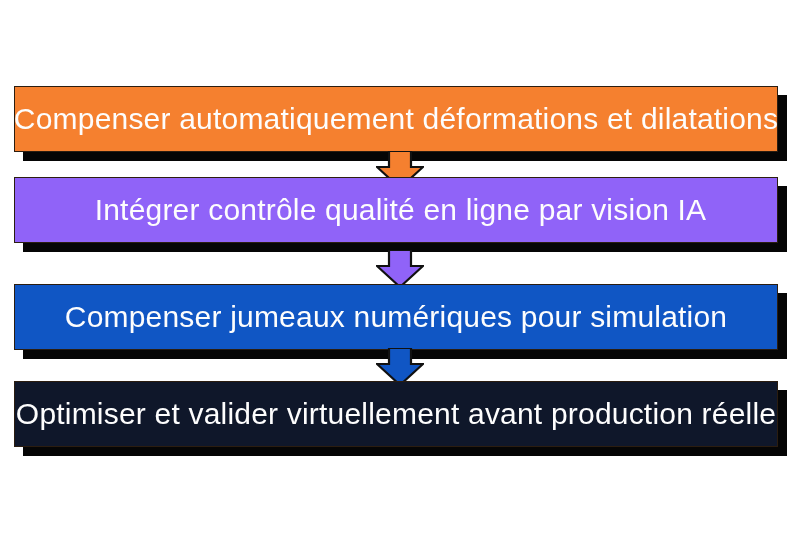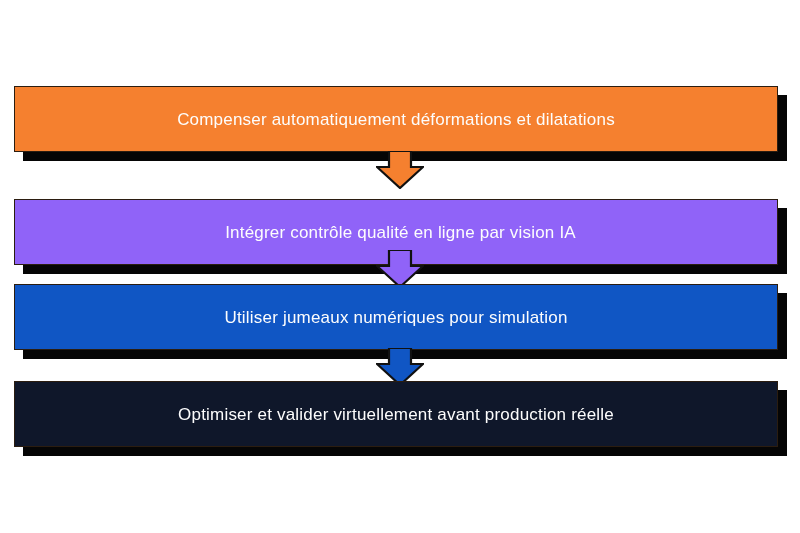--- a/index.html
+++ b/index.html
@@ -29,30 +29,30 @@
     height: 66px;
     box-sizing: border-box;
     border: 1.5px solid #2b1d10;
     display: flex;
     align-items: center;
     justify-content: center;
     box-shadow: 9px 9px 0 0 #050505;
   }
   .step-label {
     color: #fdfdfd;
-    font-size: 17px;
+    font-size: 30px;
     font-weight: 400;
     line-height: 1;
     letter-spacing: 0.2px;
     white-space: nowrap;
     text-align: center;
   }
 
   .step-1 { top: 86px;  background: #F5802F; }
-  .step-2 { top: 199px; background: #9063F8; padding-left: 9px; }
+  .step-2 { top: 177px; background: #9063F8; padding-left: 9px; }
   .step-3 { top: 284px; background: #1056C4; }
   .step-4 { top: 381px; background: #0f172a; }
 
   
   .arrow {
     position: absolute;
     left: 376px;
     width: 48px;
     height: 38px;
     overflow: visible;
@@ -82,21 +82,21 @@
     <span class="step-label">Intégrer contrôle qualité en ligne par vision IA</span>
   </div>
 
   <div class="arrow arrow-2">
     <svg viewBox="0 0 48 38" xmlns="http://www.w3.org/2000/svg">
       <polygon points="13,0 35,0 35,16 47,16 24,37 1,16 13,16" fill="#9063F8" stroke="#111111" stroke-width="2.2" stroke-linejoin="miter"></polygon>
     </svg>
   </div>
 
   <div class="step step-3">
-    <span class="step-label">Utiliser jumeaux numériques pour simulation</span>
+    <span class="step-label">Compenser jumeaux numériques pour simulation</span>
   </div>
 
   <div class="arrow arrow-3">
     <svg viewBox="0 0 48 38" xmlns="http://www.w3.org/2000/svg">
       <polygon points="13,0 35,0 35,16 47,16 24,37 1,16 13,16" fill="#1056C4" stroke="#111111" stroke-width="2.2" stroke-linejoin="miter"></polygon>
     </svg>
   </div>
 
   <div class="step step-4">
     <span class="step-label">Optimiser et valider virtuellement avant production réelle</span>

